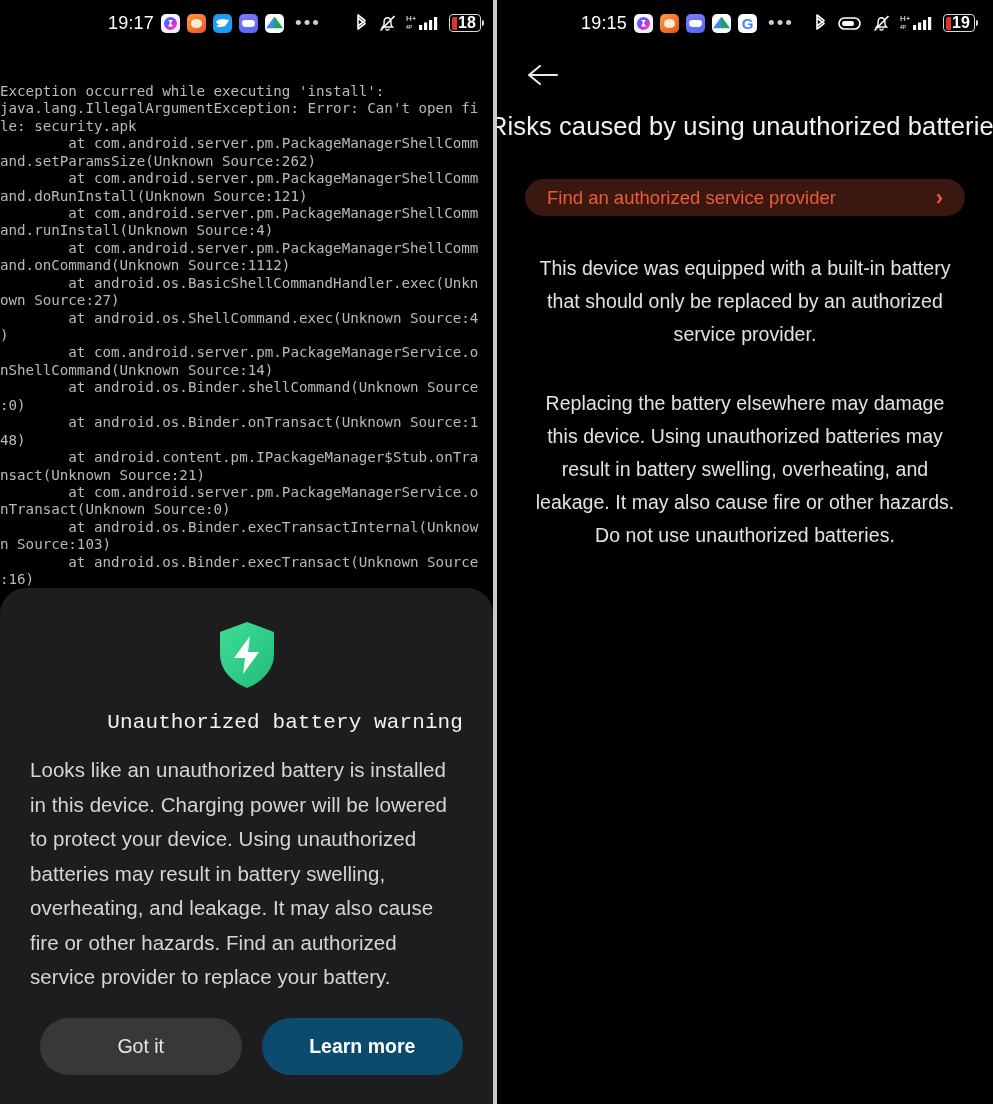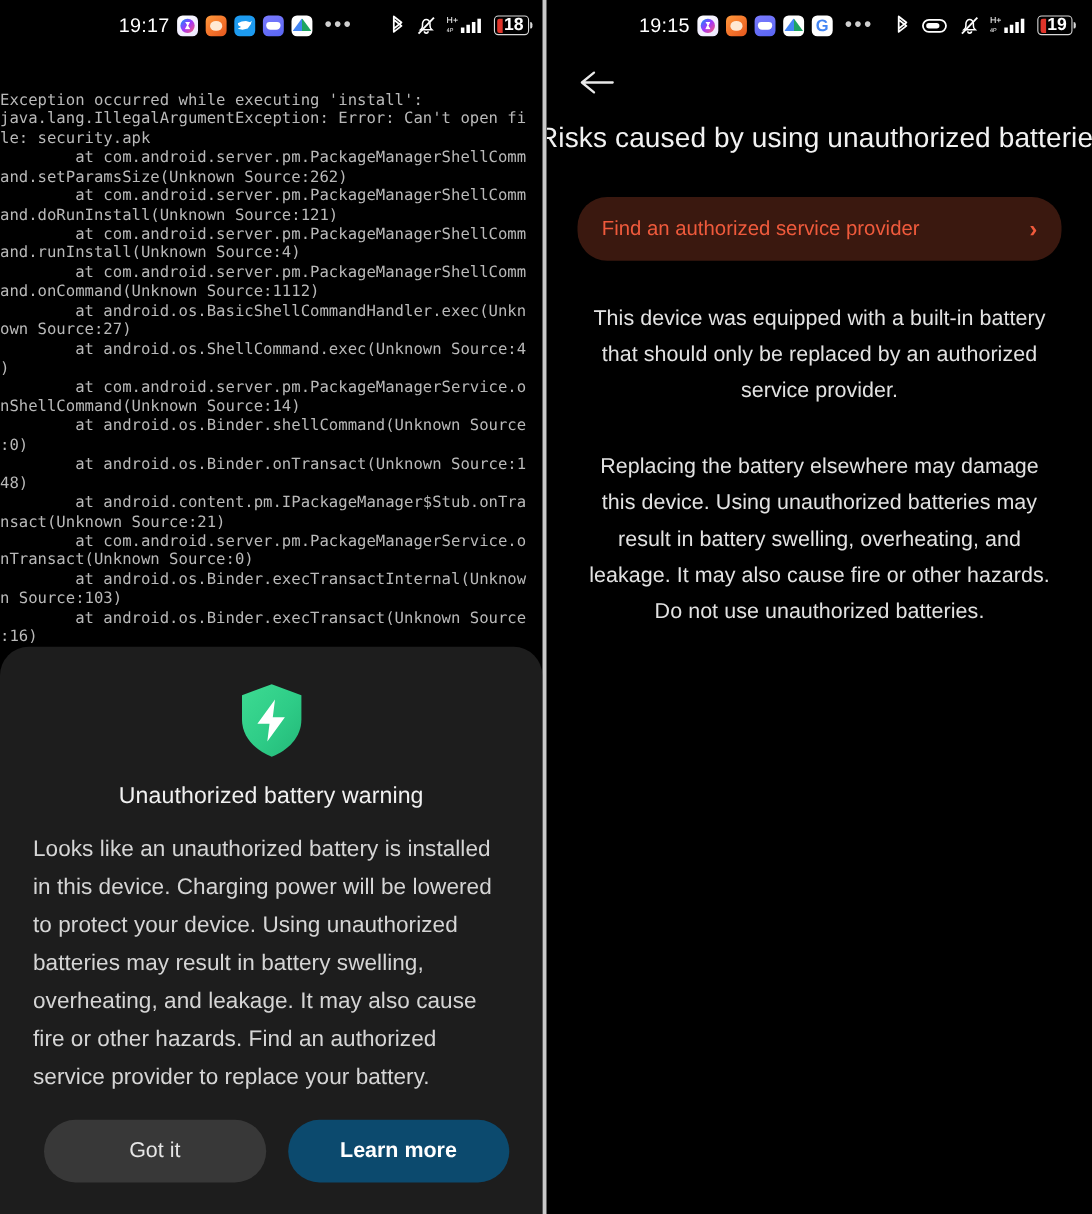--- a/index.html
+++ b/index.html
@@ -99,22 +99,23 @@
   .terminal .rmark { float: right; padding-right: 8px; color: #b9b9b9; }
 
   
   .dialog {
     position: absolute; left: 0; bottom: 0; width: 493px; height: 516px;
     background: #1d1d1d; border-radius: 26px 26px 0 0;
     box-sizing: border-box; padding: 18px 30px 0 30px;
   }
   .shield-wrap { display: flex; justify-content: center; margin-top: 14px; }
   .dlg-title {
-    color: #f1f1f1; font-size: 21px; text-align: center; margin-top: 17px;
+    color: #f1f1f1; font-size: 21px; text-align: right; margin-top: 17px;
     letter-spacing: .1px;
+    font-family: Liberation Mono, monospace;
   }
   .dlg-body {
     color: #d5d5d5; font-size: 20.5px; line-height: 34.5px; margin-top: 19px;
     letter-spacing: .05px;
   }
   .dlg-actions {
     position: absolute; left: 40px; right: 30px; bottom: 29px;
     display: flex; gap: 20px;
   }
   .btn {
@@ -127,21 +128,21 @@
 
   
   .back-row { padding: 16px 0 0 30px; }
   .back-arrow { width: 34px; height: 26px; display: block; cursor: pointer; }
   .page-title {
     color: #f2f2f2; font-size: 25.5px; white-space: nowrap;
     margin: 24px 0 0 0; padding-left: 28px; overflow: hidden;
     text-indent: -36px; letter-spacing: .1px;
   }
   .provider-btn {
-    margin: 38px 28px 0 28px; height: 58px; background: #3a180f;
+    margin: 38px 28px 0 28px; height: 37px; background: #3a180f;
     border-radius: 27px; display: flex; align-items: center;
     justify-content: space-between; padding: 0 22px 0 22px; cursor: pointer;
   }
   .provider-label { color: #ef5a3c; font-size: 18.5px; }
   .provider-chevron { color: #ef5a3c; font-size: 22px; font-weight: bold; }
   .rp-body { margin: 36px 32px 0 32px; }
   .rp-para {
     color: #e2e2e2; font-size: 19.5px; line-height: 33px; margin: 0 0 36px 0;
     letter-spacing: .05px;
     text-align: center;

